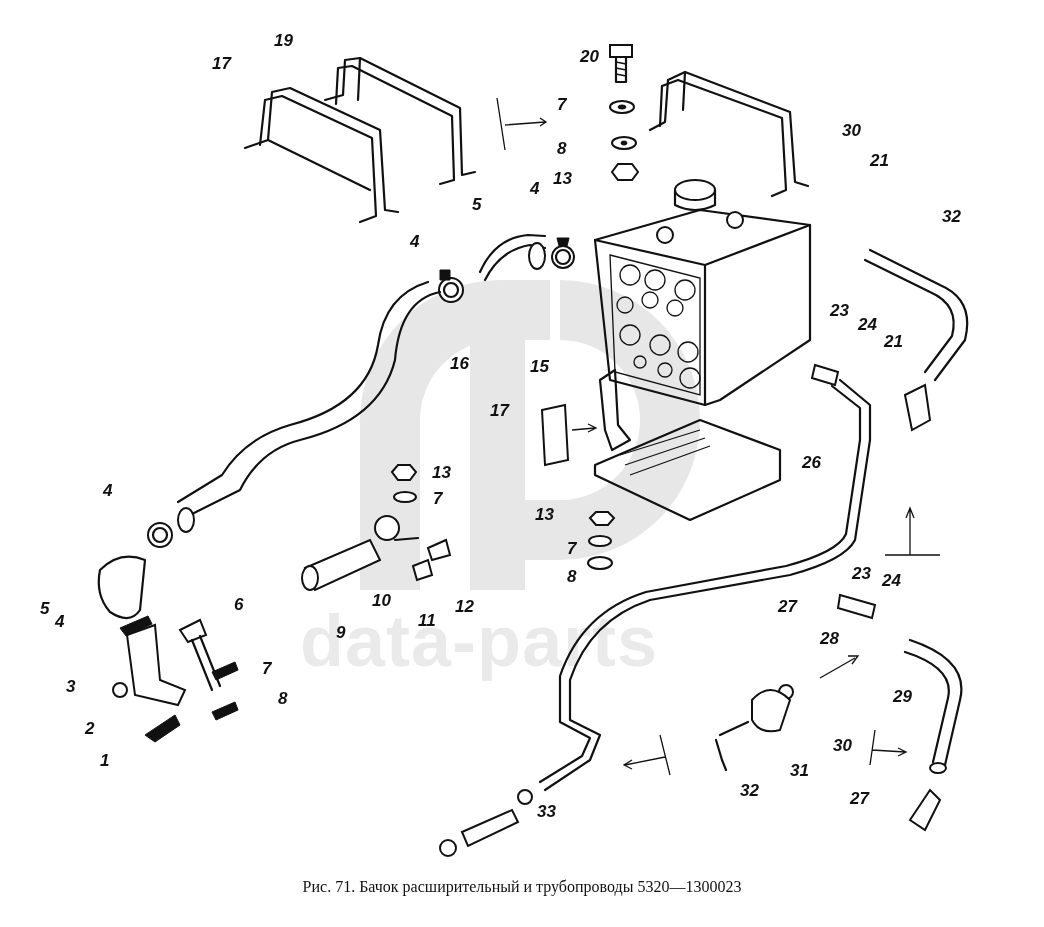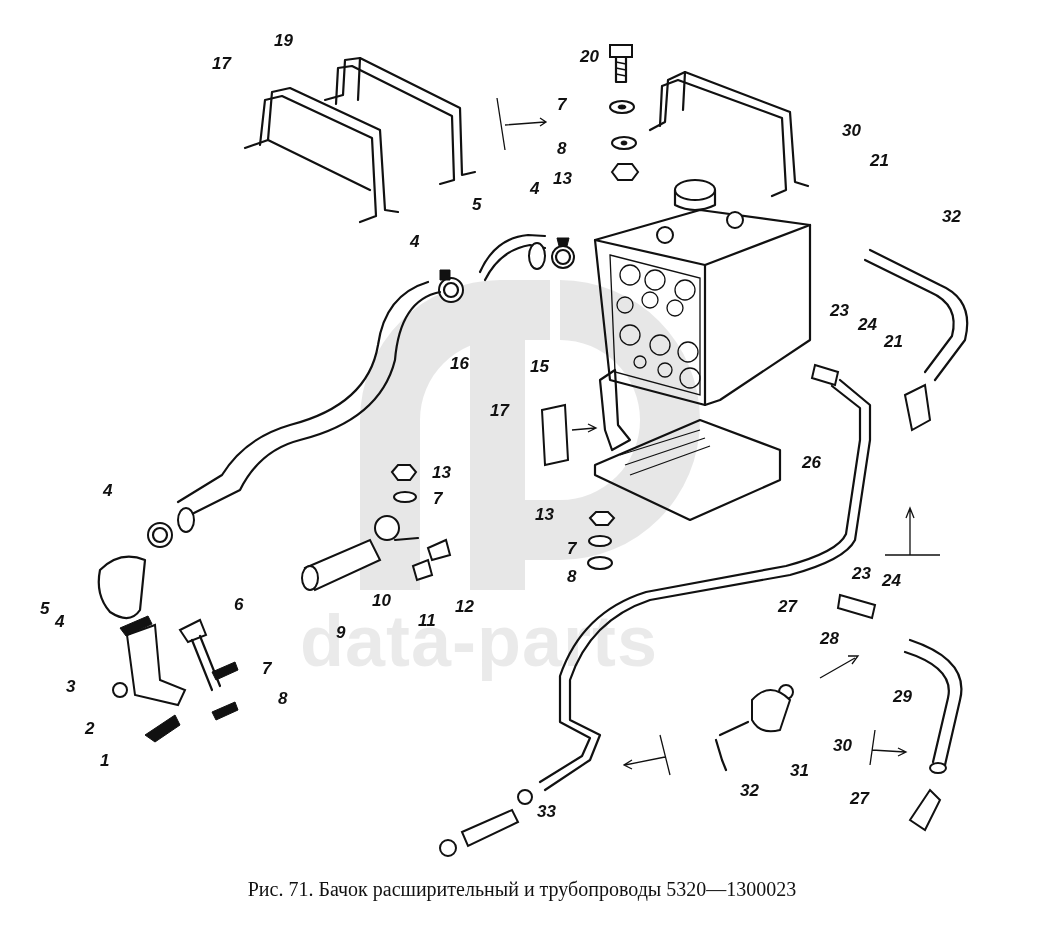--- a/index.html
+++ b/index.html
@@ -2,21 +2,21 @@
 <html><head>
 <meta charset="utf-8">
 <style>
   html, body { margin: 0; padding: 0; background: #ffffff; }
   body { width: 1044px; height: 927px; position: relative; overflow: hidden;
          font-family: "Liberation Serif", serif; }
   #stage { position: absolute; left: 0; top: 0; width: 1044px; height: 927px; }
   .lbl { position: absolute; font-family: "Liberation Sans", sans-serif; font-style: italic;
          font-weight: bold; font-size: 17px; color: #111; line-height: 1; white-space: nowrap; }
   .caption { position: absolute; left: 0; width: 1044px; top: 878px; text-align: center;
-             font-family: "Liberation Serif", serif; font-size: 20px; color: #111; }
+             font-family: "Liberation Serif", serif; font-size: 16px; color: #111; }
   .wm-text { position: absolute; left: 300px; top: 600px; font-family: "Liberation Sans", sans-serif;
              font-size: 72px; font-weight: bold; color: #000; opacity: 0.08; letter-spacing: 1px; }
   svg { position: absolute; left: 0; top: 0; }
   .ink { stroke: #111; fill: none; stroke-width: 2.2; stroke-linecap: round; stroke-linejoin: round; }
   .ink-thin { stroke: #111; fill: none; stroke-width: 1.3; }
   .solid { fill: #111; stroke: #111; }
   .white { fill: #fff; stroke: #111; stroke-width: 2; }
 </style>
 </head>
 <body>

